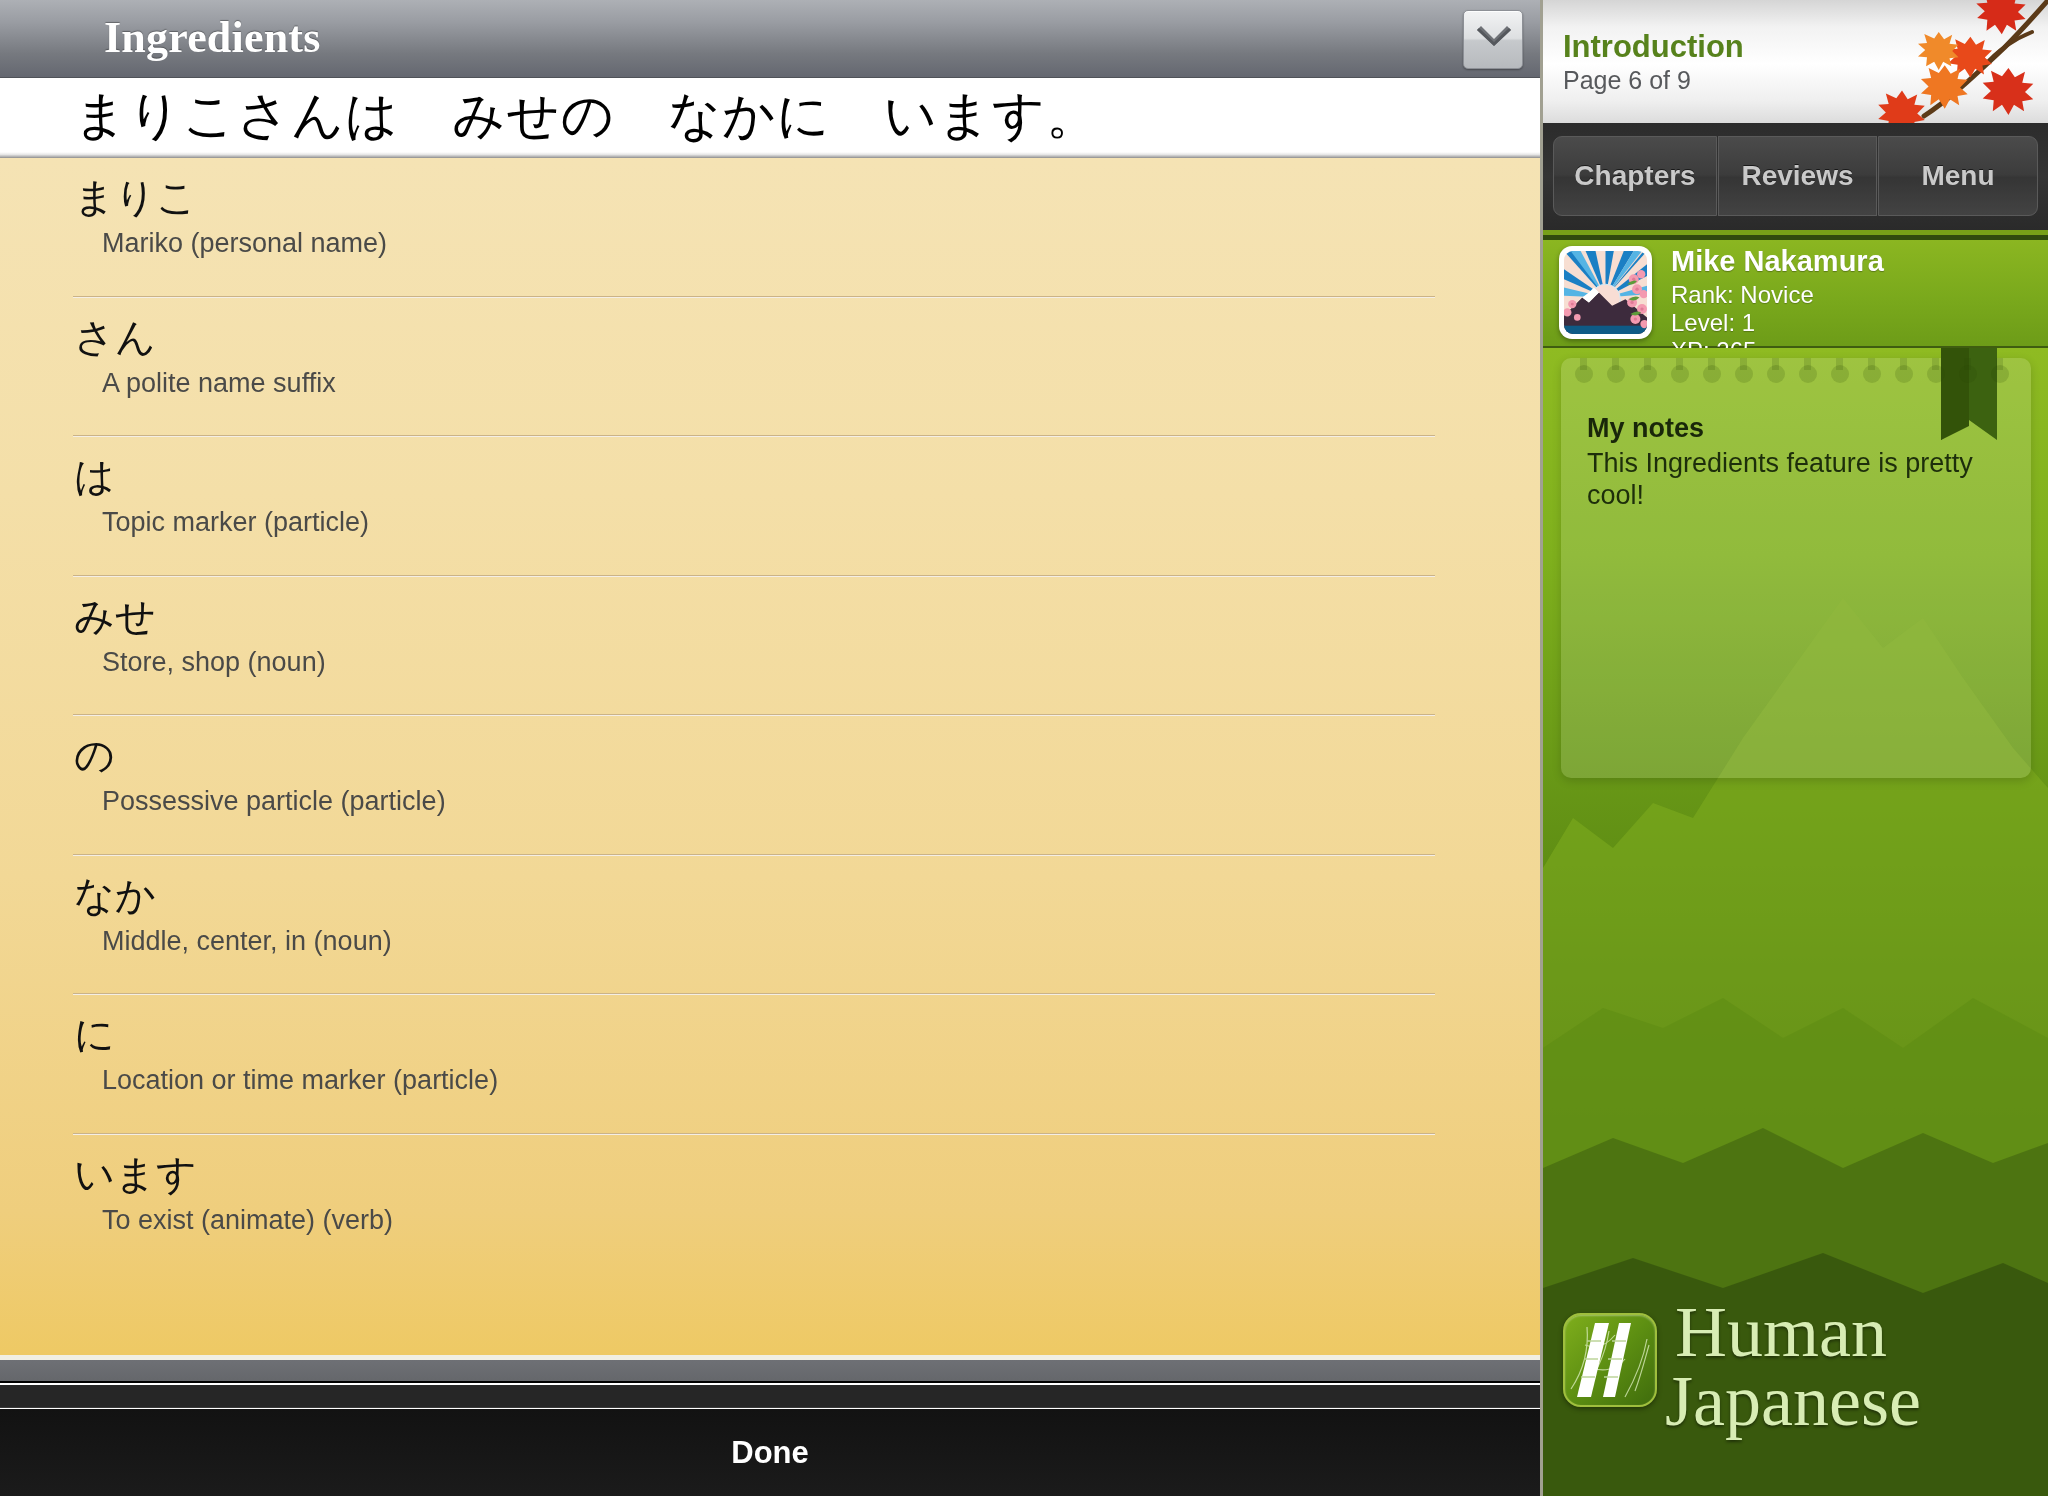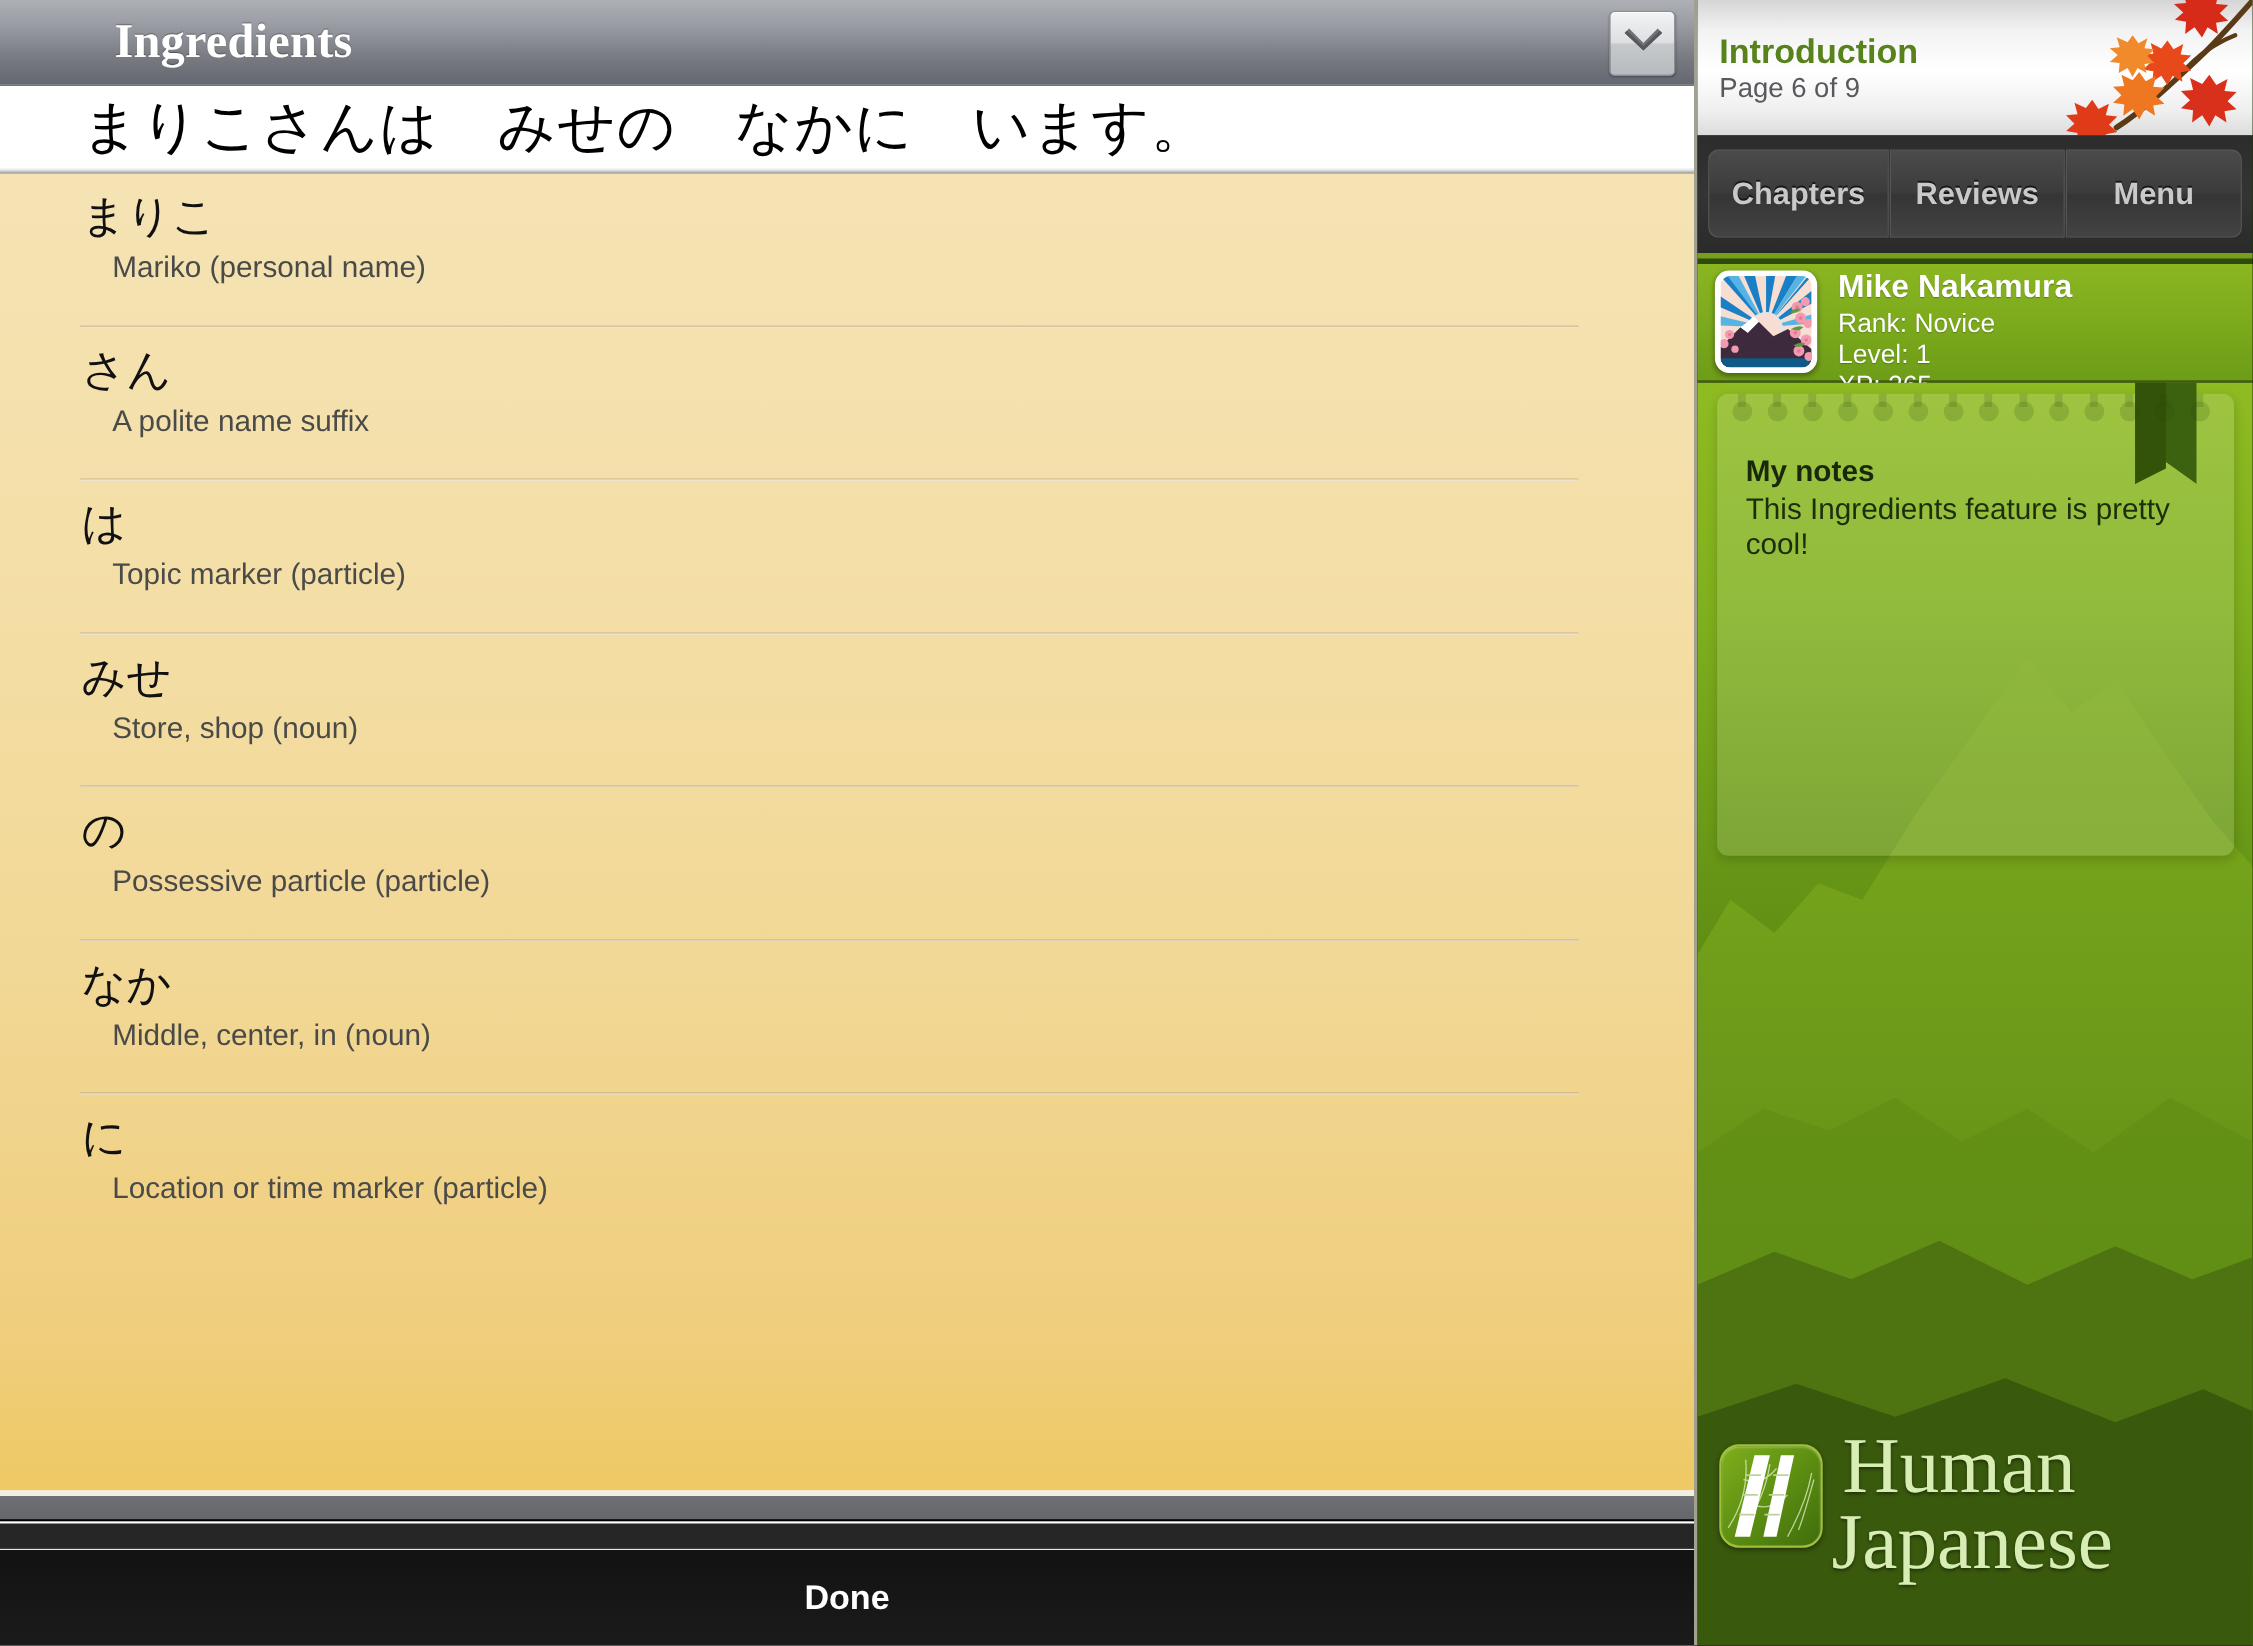--- a/index.html
+++ b/index.html
@@ -302,20 +302,24 @@
         </div>
         <div class="vocab-item">
           <div class="vocab-jp">なか</div>
           <div class="vocab-en">Middle, center, in (noun)</div>
           <div class="vocab-divider"></div>
         </div>
         <div class="vocab-item">
           <div class="vocab-jp">に</div>
           <div class="vocab-en">Location or time marker (particle)</div>
           <div class="vocab-divider"></div>
+        </div>
+        <div class="vocab-item">
+          <div class="vocab-jp">います</div>
+          <div class="vocab-en">To exist (animate) (verb)</div>
         </div>
       </div>
 
     <div id="list-bottom-hi"></div>
     <div id="grey-strip"></div>
     <div id="dark-strip"></div>
     <div id="done-bar">
       <div id="done-label">Done</div>
     </div>
   </section>

